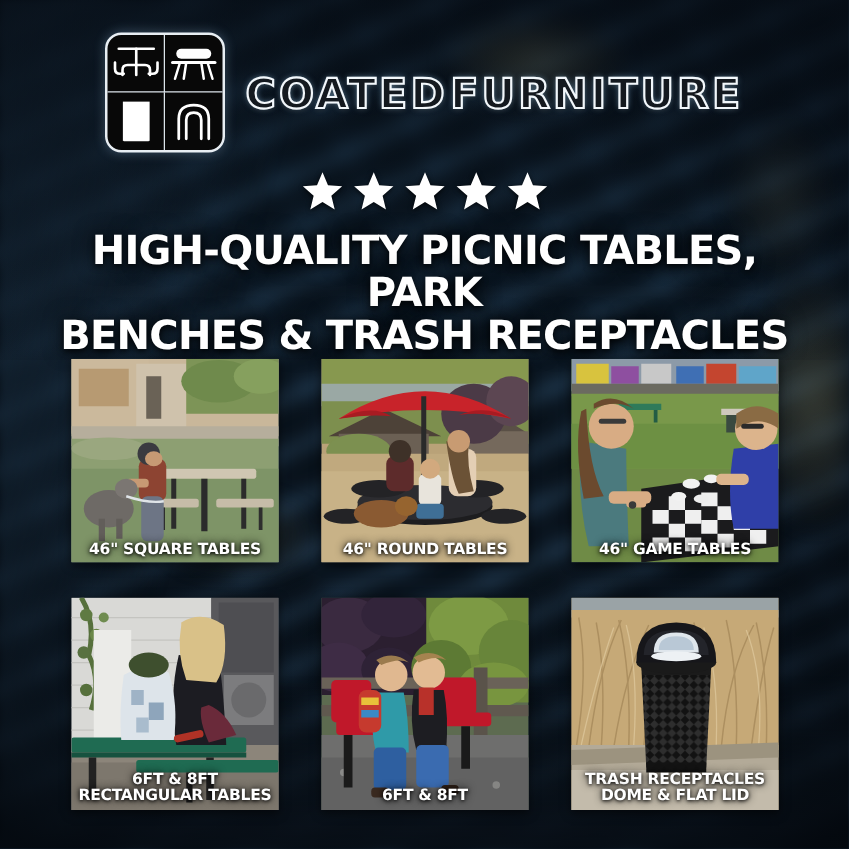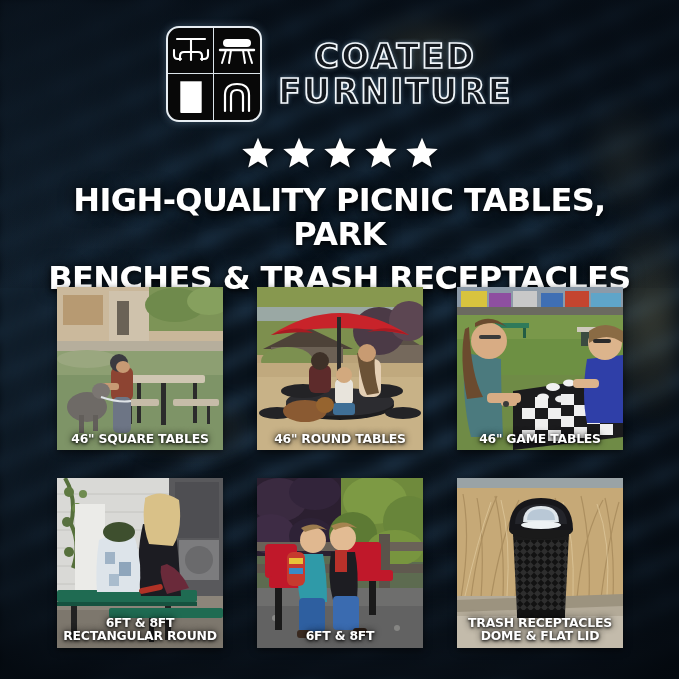--- a/index.html
+++ b/index.html
@@ -122,22 +122,21 @@
     align-items: center;
     justify-content: center;
   }
   .logo-cell.c1 { border-right: 1px solid #dbe4ea; border-bottom: 1px solid #dbe4ea; }
   .logo-cell.c2 { border-bottom: 1px solid #dbe4ea; }
   .logo-cell.c3 { border-right: 1px solid #dbe4ea; }
   .logo-cell svg { display: block; }
 
   .logo-words {
     display: flex;
-    flex-direction: column;
-    align-items: center;
+    align-items: flex-end;
     gap: 2px;
     line-height: 1;
   }
   .logo-word {
     font-family: "DejaVu Sans", sans-serif;
     font-weight: bold;
     font-size: 33px;
     letter-spacing: 2.5px;
     color: #14191f;
     -webkit-text-stroke: 1.7px #f2f7fb;
@@ -166,21 +165,21 @@
     margin: 13px auto 0;
     width: 600px;
     font-family: "DejaVu Sans", sans-serif;
     font-weight: bold;
     font-size: 32px;
     line-height: 1.07;
     letter-spacing: -0.6px;
     color: #ffffff;
     text-shadow: 0 2px 5px rgba(0,0,0,0.85), 0 0 16px rgba(0,0,0,0.6);
   }
-  .headline .l2 { display: block; margin-top: 10px; }
+  .headline .l2 { display: block; }
 
   
   .grid {
     position: absolute;
     left: 57px;
     top: 287px;
     width: 566px;
     display: grid;
     grid-template-columns: repeat(3, 166px);
     grid-template-rows: 163px 170px;
@@ -520,21 +519,21 @@
           <rect x="62" y="84" width="12" height="14" fill="#8ea5bb"></rect>
           <rect x="52" y="96" width="10" height="12" fill="#a9bccd"></rect>
 
           <rect x="82" y="108" width="24" height="6" rx="3" fill="#b03226" transform="rotate(-12 94 111)"></rect>
 
           <ellipse cx="62" cy="54" rx="16" ry="10" fill="#3e4f2e"></ellipse>
         </svg>
       </div>
       <div class="tile-caption two-line">
         <span class="cl">6FT &amp; 8FT</span>
-        <span class="cl">RECTANGULAR ROUND</span>
+        <span class="cl">RECTANGULAR TABLES</span>
       </div>
     </div>
 
     <div class="tile">
       <div class="photo">
         <svg viewBox="0 0 166 170" preserveAspectRatio="xMidYMid slice">
           <rect width="166" height="170" fill="#5d6b50"></rect>
 
           <rect x="0" y="0" width="90" height="78" fill="#2b1f30"></rect>
           <ellipse cx="22" cy="22" rx="28" ry="22" fill="#3a2a40"></ellipse>

